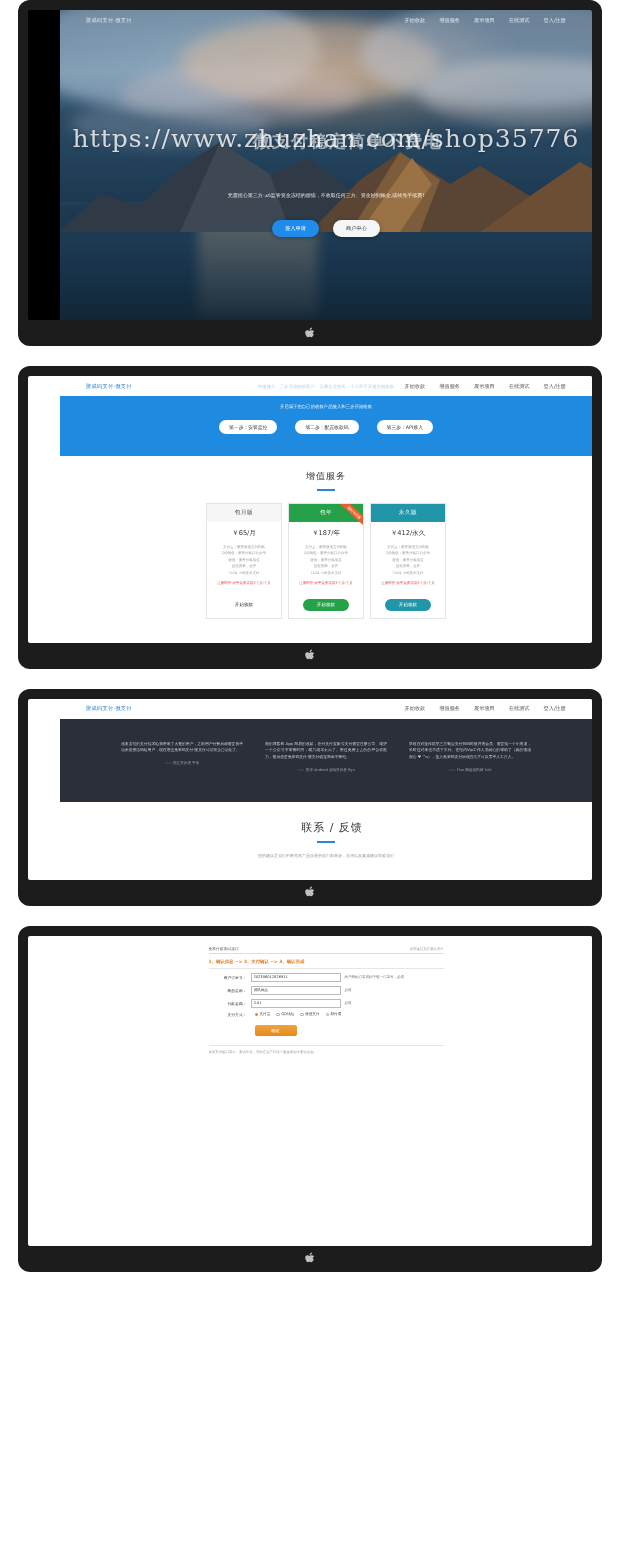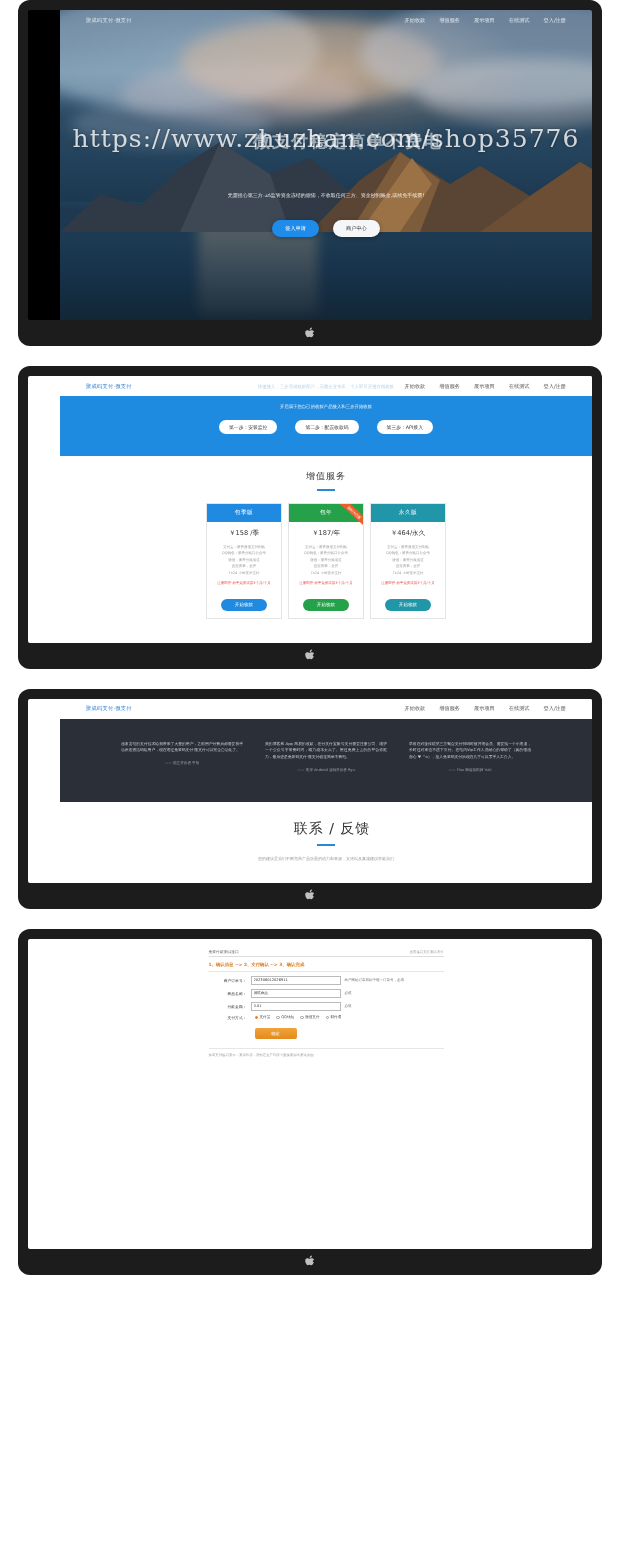--- a/index.html
+++ b/index.html
@@ -168,21 +168,21 @@
   .testimonials {
     background:#2b3038; padding:22px 40px 30px;
     display:flex; gap:22px; justify-content:center;
   }
   .tst { width:122px; text-align:center; }
   .tst-body {
     font-size:3.8px; color:#c9ced6; line-height:1.75; text-align:justify;
   }
   .tst-by { font-size:3.6px; color:#9aa1ab; margin-top:7px; }
   .contact { background:#fff; padding:18px 0 22px; text-align:center; }
-  .contact-title { font-size:14px; color:#333; letter-spacing:1px;margin-left:12px; }
+  .contact-title { font-size:11px; color:#333; letter-spacing:1px;margin-left:12px; }
   .contact-rule { width:18px; height:2px; background:#2b88d8; margin:6px auto 10px; }
   .contact-sub { font-size:4px; color:#999; }
 
   
   .s4 { background:#fff; padding:10px 0 0; min-height:300px; }
   .pay-wrap { width:235px; margin:0 auto; }
   .pay-top {
     display:flex; justify-content:space-between; align-items:flex-end;
     font-size:3.8px; color:#666; border-bottom:1px solid #ddd;
     padding-bottom:2px;
@@ -298,53 +298,53 @@
         <div class="step-pill">第二步：配置收款码</div>
         <div class="step-pill">第三步：API接入</div>
       </div>
     </div>
 
     <div class="section-title">增值服务</div>
     <div class="rule"></div>
 
     <div class="cards">
 
-
       <div class="card">
-        <div class="card-head" id="c1h" style="background: rgb(31, 138, 224); color: rgb(255, 255, 255);">包季版</div>
-        <div class="card-price">￥158 /季</div>
+        <div class="card-head" id="c0h" style="background: rgb(247, 247, 247); color: rgb(68, 68, 68);">包月版</div>
+        <div class="card-price">￥65/月</div>
         <div class="card-feat">
           <div>支付宝：覆盖微信支付到账</div>
           <div>QQ钱包：覆盖分账口公众号</div>
           <div>微信：覆盖分账通道</div>
           <div>自定费率，全开</div>
           <div>7x24 小时技术支持</div>
         </div>
         <div class="card-note">注册即开·新手免费试用3个月/个月</div>
-        <div class="card-btn" id="c1b" style="background: rgb(31, 138, 224); color: rgb(255, 255, 255);">开始收款</div>
-      </div>
+        <div class="card-btn" id="c0b" style="background: transparent; color: rgb(51, 51, 51);">开始收款</div>
+      </div>
+
 
       <div class="card">
         <div class="ribbon" id="c2r">限时大优惠</div>
         <div class="card-head" id="c2h" style="background: rgb(37, 161, 74); color: rgb(255, 255, 255);">包年</div>
         <div class="card-price">￥187/年</div>
         <div class="card-feat">
           <div>支付宝：覆盖微信支付到账</div>
           <div>QQ钱包：覆盖分账口公众号</div>
           <div>微信：覆盖分账通道</div>
           <div>自定费率，全开</div>
           <div>7x24 小时技术支持</div>
         </div>
         <div class="card-note">注册即开·新手免费试用3个月/个月</div>
         <div class="card-btn" id="c2b" style="background: rgb(37, 161, 74); color: rgb(255, 255, 255);">开始收款</div>
       </div>
 
       <div class="card">
         <div class="card-head" id="c3h" style="background: rgb(33, 150, 168); color: rgb(255, 255, 255);">永久版</div>
-        <div class="card-price">￥464/永久</div>
+        <div class="card-price">￥412/永久</div>
         <div class="card-feat">
           <div>支付宝：覆盖微信支付到账</div>
           <div>QQ钱包：覆盖分账口公众号</div>
           <div>微信：覆盖分账通道</div>
           <div>自定费率，全开</div>
           <div>7x24 小时技术支持</div>
         </div>
         <div class="card-note">注册即开·新手免费试用3个月/个月</div>
         <div class="card-btn" id="c3b" style="background: rgb(33, 150, 168); color: rgb(255, 255, 255);">开始收款</div>
       </div>

